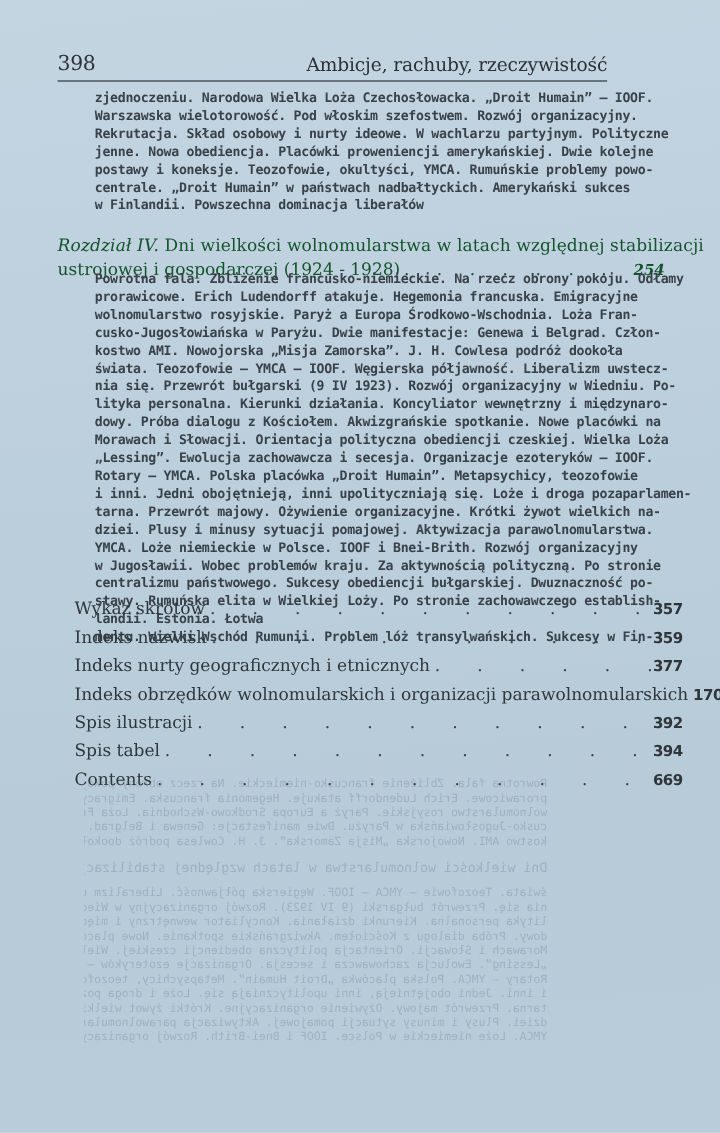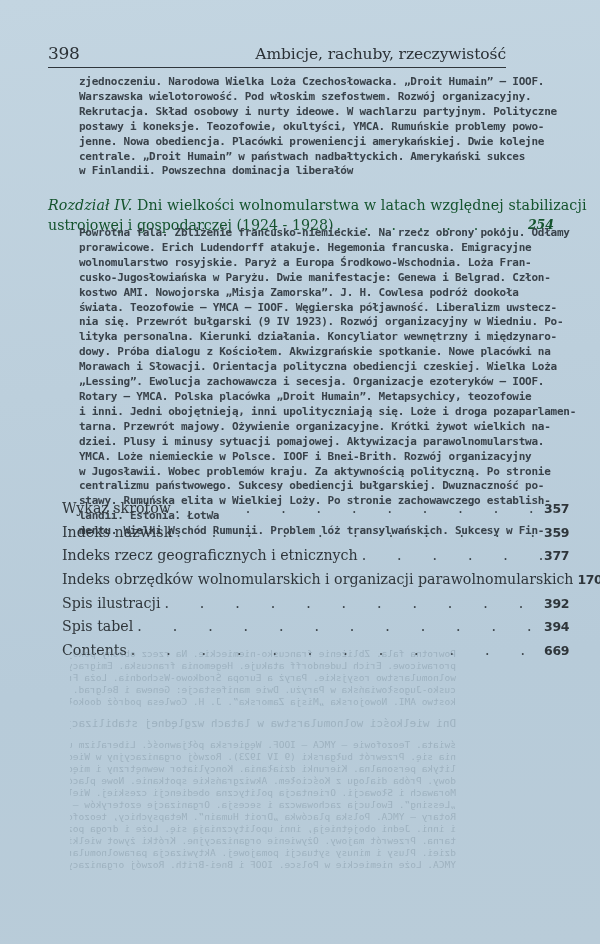--- a/index.html
+++ b/index.html
@@ -62,22 +62,22 @@
 
   <div class="header">
     <span class="page-num">398</span>
     <span class="running-title">Ambicje, rachuby, rzeczywistość</span>
   </div>
 
   <div class="summary" style="top:75px;">
     <span class="ln">zjednoczeniu. Narodowa Wielka Loża Czechosłowacka. „Droit Humain” — IOOF.</span>
     <span class="ln">Warszawska wielotorowość. Pod włoskim szefostwem. Rozwój organizacyjny.</span>
     <span class="ln">Rekrutacja. Skład osobowy i nurty ideowe. W wachlarzu partyjnym. Polityczne</span>
+    <span class="ln">jenne. Nowa obediencja. Placówki proweniencji amerykańskiej. Dwie kolejne</span>
     <span class="ln">postawy i koneksje. Teozofowie, okultyści, YMCA. Rumuńskie problemy powo-</span>
-    <span class="ln">jenne. Nowa obediencja. Placówki proweniencji amerykańskiej. Dwie kolejne</span>
     <span class="ln">centrale. „Droit Humain” w państwach nadbałtyckich. Amerykański sukces</span>
     <span class="ln last">w Finlandii. Powszechna dominacja liberałów</span>
   </div>
 
   <div class="chapter">
     <span class="l1">
       <span class="label">Rozdział IV.</span>
       <span>Dni wielkości wolnomularstwa w latach względnej stabilizacji</span>
     </span>
     <span class="l2">
@@ -116,21 +116,21 @@
       <span class="t">Wykaz skrótów</span>
       <span class="dots">. . . . . . . . . . . . . . . . . . . . . . . . . . . . . . . . . . . . . . . .</span>
       <span class="pg">357</span>
     </div>
     <div class="toc-row">
       <span class="t">Indeks nazwisk</span>
       <span class="dots">. . . . . . . . . . . . . . . . . . . . . . . . . . . . . . . . . . . . . . . .</span>
       <span class="pg">359</span>
     </div>
     <div class="toc-row">
-      <span class="t">Indeks rzecz geograficznych i etnicznych</span>
+      <span class="t">Indeks nurty geograficznych i etnicznych</span>
       <span class="dots">. . . . . . . . . . . . . . . . . . . . . . . . . . . . . . . . . . . . . . . .</span>
       <span class="pg">377</span>
     </div>
     <div class="toc-row">
       <span class="t">Indeks obrzędków wolnomularskich i organizacji parawolnomularskich</span>
       <span class="dots">. . . . . . . . . . . . . . . . . . . . . . . . . . . . . . . . . . . . . . . .</span>
       <span class="pg">170</span>
     </div>
     <div class="toc-row">
       <span class="t">Spis ilustracji</span>

